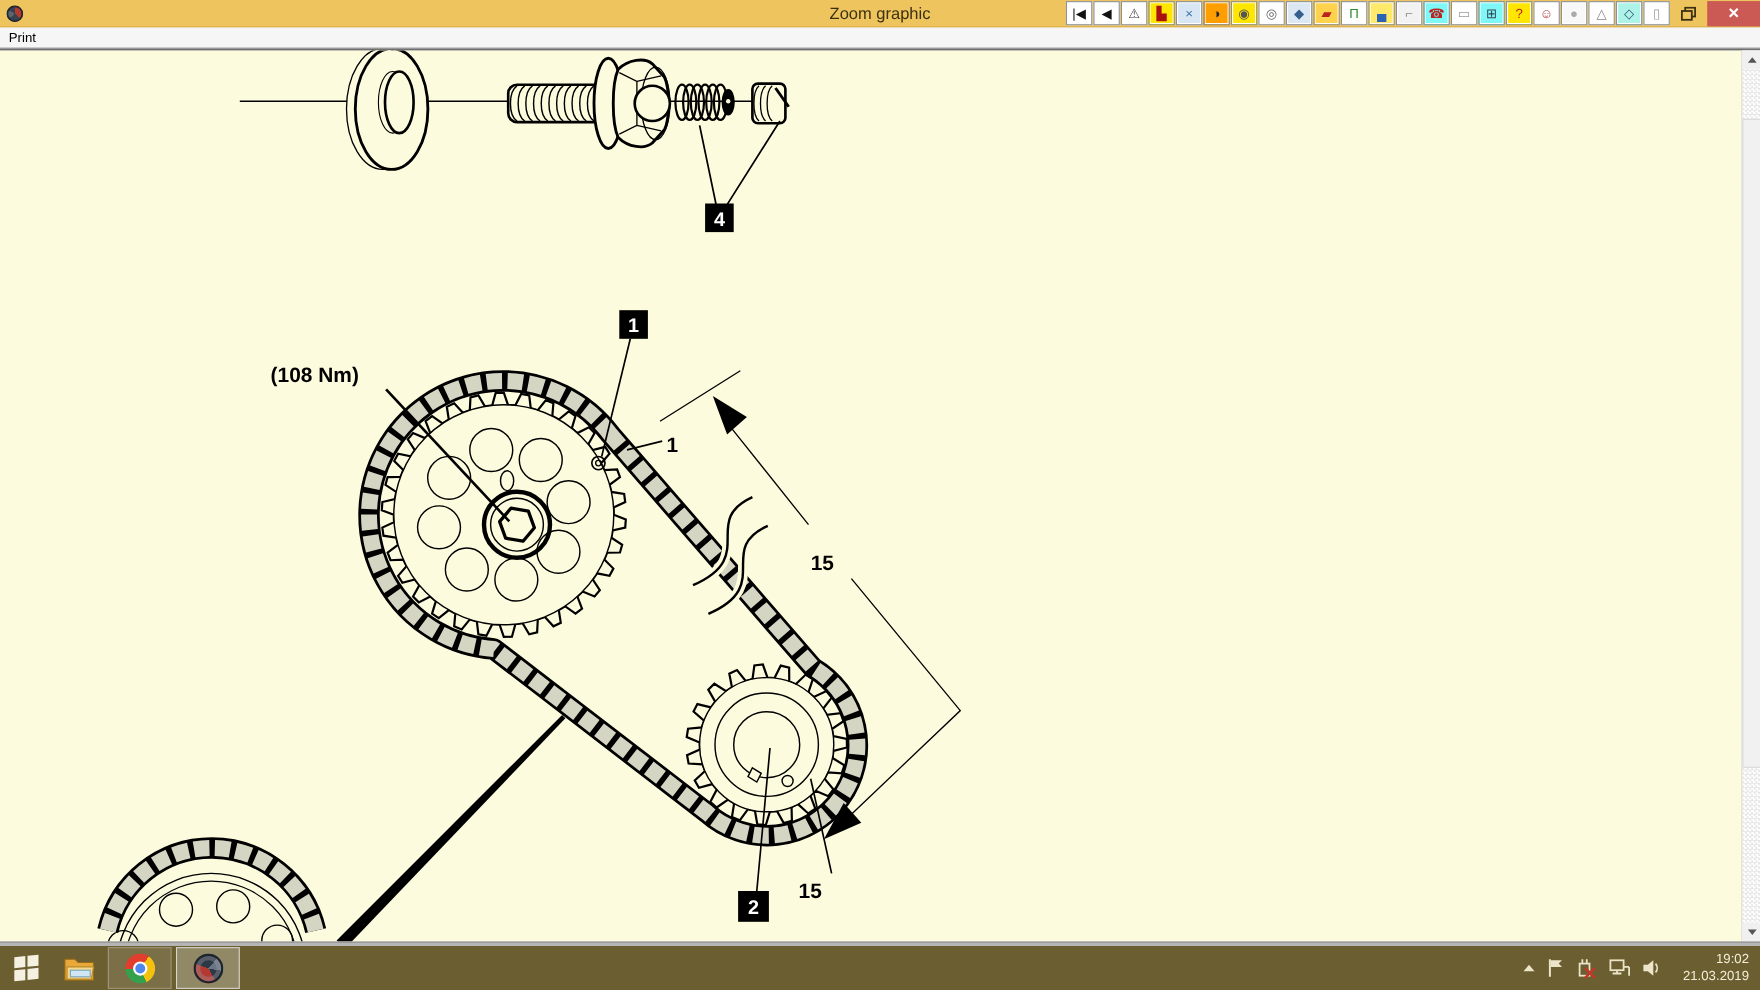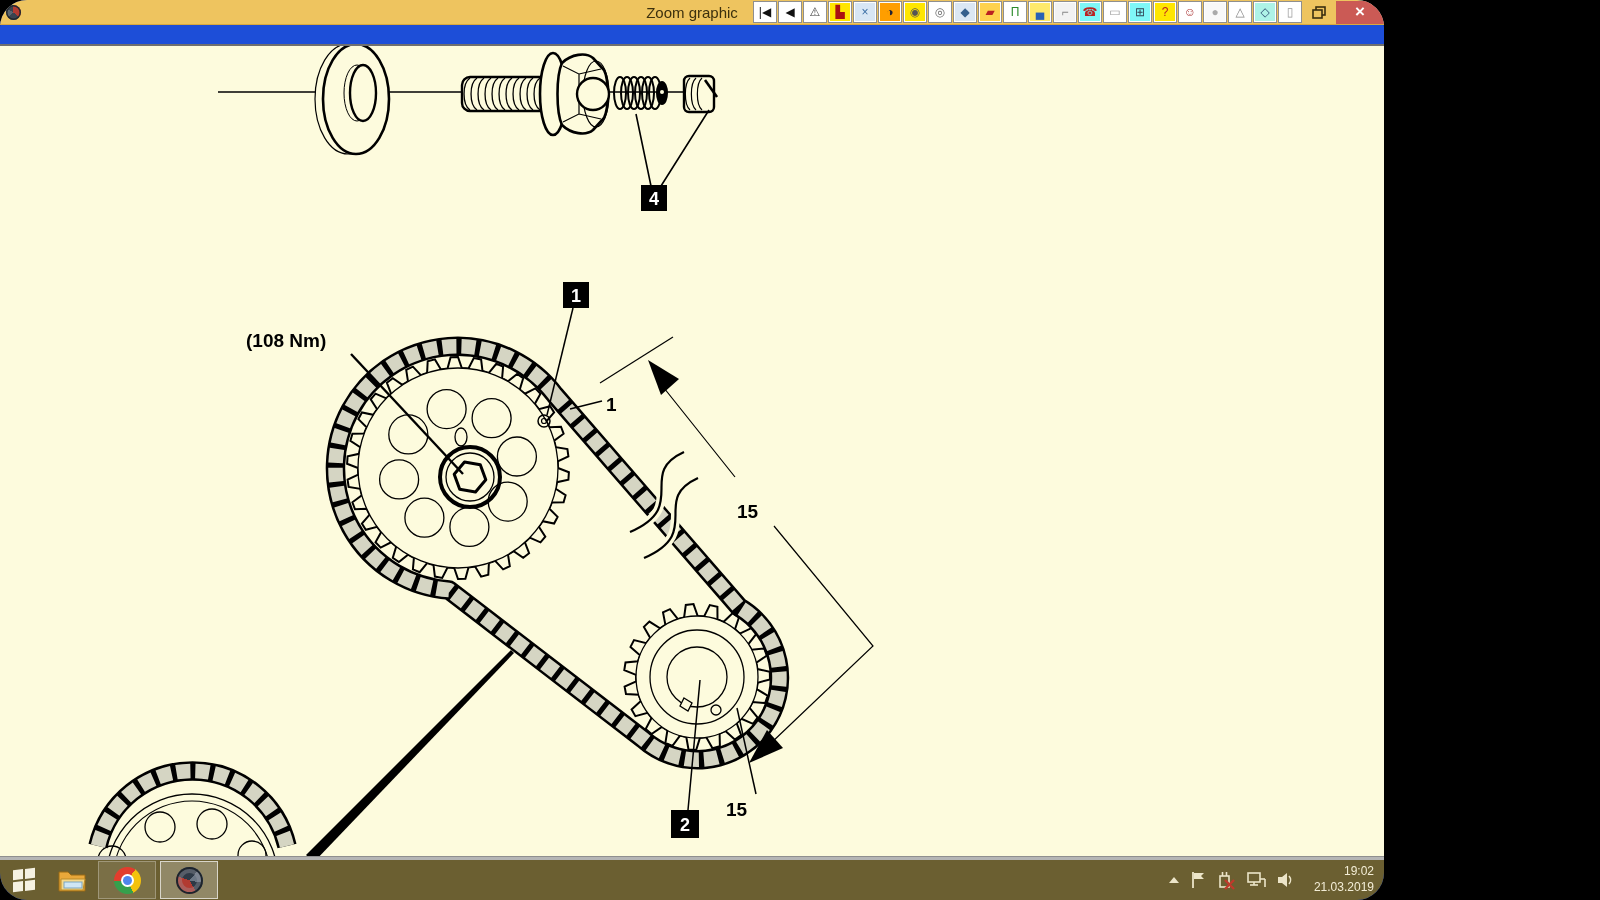--- a/index.html
+++ b/index.html
@@ -1,17 +1,17 @@
 <!DOCTYPE html>
 <html><head>
 <meta charset="utf-8">
 <style>
   html,body{margin:0;padding:0;background:#000;}
-  #screen{position:relative;width:1384px;height:900px;overflow:hidden;
-          font-family:"Liberation Sans",sans-serif;background:#1d4ed8;border-radius:27px;}
+  #screen{position:relative;width:1600px;height:900px;overflow:hidden;
+          font-family:"Liberation Sans",sans-serif;background:#e5e5e5;}
 
   
   .titlebar{position:absolute;top:0;left:0;right:0;height:24px;
             background:#eec45f;border-bottom:1px solid #d9a93f;
             display:flex;align-items:center;}
   .appicon{width:15px;height:15px;border-radius:50%;margin:0 6px;
            background:conic-gradient(#b23a31 0 130deg,#39434f 130deg 230deg,#5a6570 230deg 300deg,#39434f 300deg);
            box-shadow:inset 0 0 0 1.5px #22282f;}
   .wtitle{position:absolute;left:50%;transform:translateX(-50%);
           font-size:15px;color:#3c300d;}
@@ -159,20 +159,23 @@
       <span class="restore-btn">
         <svg width="14" height="13" viewBox="0 0 14 13">
           <rect x="4" y="1" width="9" height="8" fill="none" stroke="#3a2f10" stroke-width="1.6"></rect>
           <rect x="1" y="4" width="9" height="8" fill="#eec45f" stroke="#3a2f10" stroke-width="1.6"></rect>
         </svg>
       </span>
       <span class="close-btn">×</span>
     </div>
   </div>
 
+  <div class="menubar">
+    <span class="menuitem">Print</span>
+  </div>
   <div class="frameline"></div>
 
   <div class="content">
     <svg class="diagram" width="1584" height="810" viewBox="0 46 1584 810">
       <g fill="none" stroke="#000">
 
         <line x1="218" y1="92" x2="700" y2="92" stroke-width="1.3"></line>
         <g>
           <ellipse cx="348" cy="99" rx="33" ry="55" fill="#fdfbdd" stroke-width="1.2"></ellipse>
           <ellipse cx="356" cy="99" rx="33" ry="55" fill="#fdfbdd" stroke-width="2.6"></ellipse>

